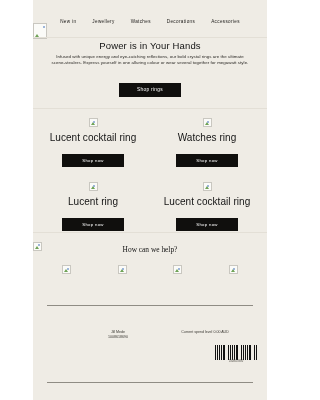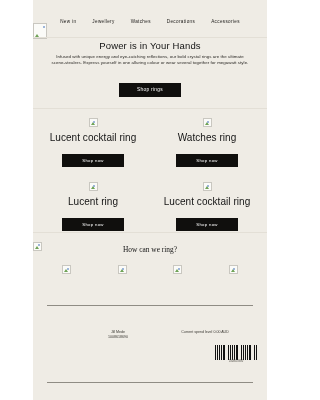--- a/index.html
+++ b/index.html
@@ -280,21 +280,21 @@
       <span class="broken-img thumb"></span>
       <div class="name">Lucent cocktail ring</div>
       <a class="btn">Shop now</a>
     </div>
 
     <div class="sec-divider" style="top:232px"></div>
 
     <div class="help-logo">
       <span class="broken-img"></span>
     </div>
-    <div class="help-title">How can we ring?</div>
+    <div class="help-title">How can we help?</div>
     <div class="help-icons">
       <span class="broken-img"></span>
       <span class="broken-img"></span>
       <span class="broken-img"></span>
       <span class="broken-img"></span>
     </div>
 
     <div class="rule" style="top:305px"></div>
 
     <div class="foot-left">

